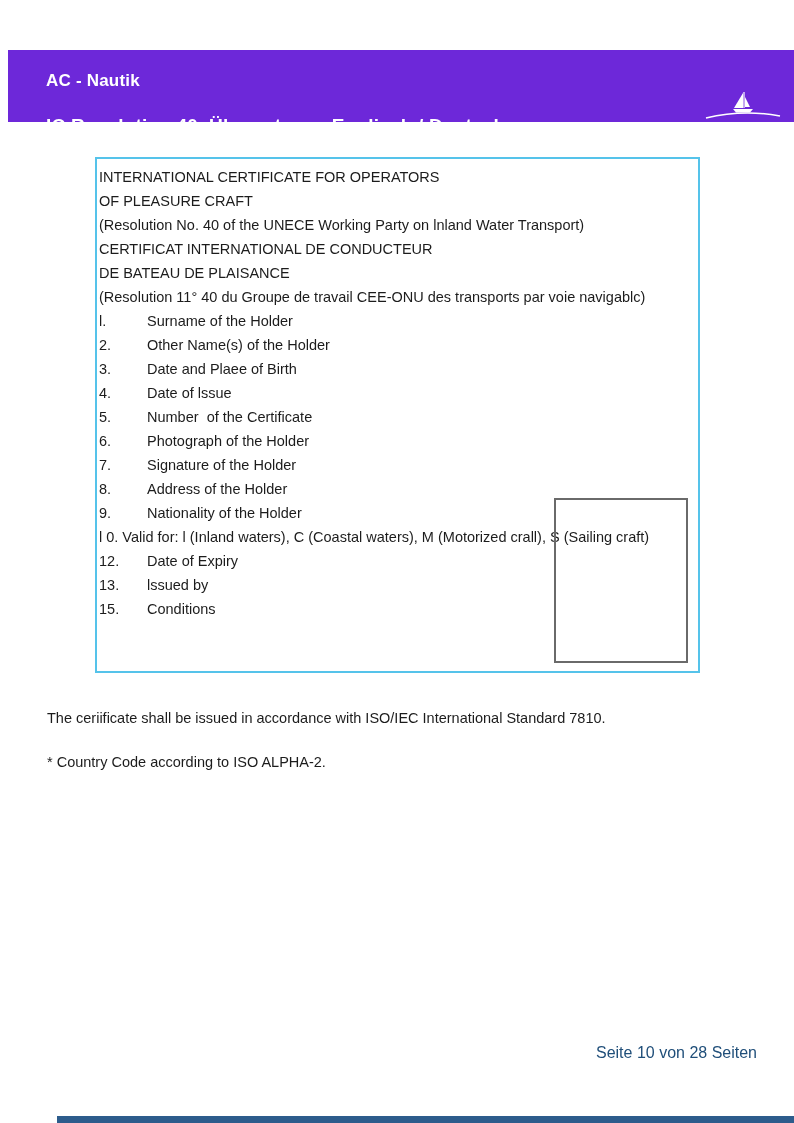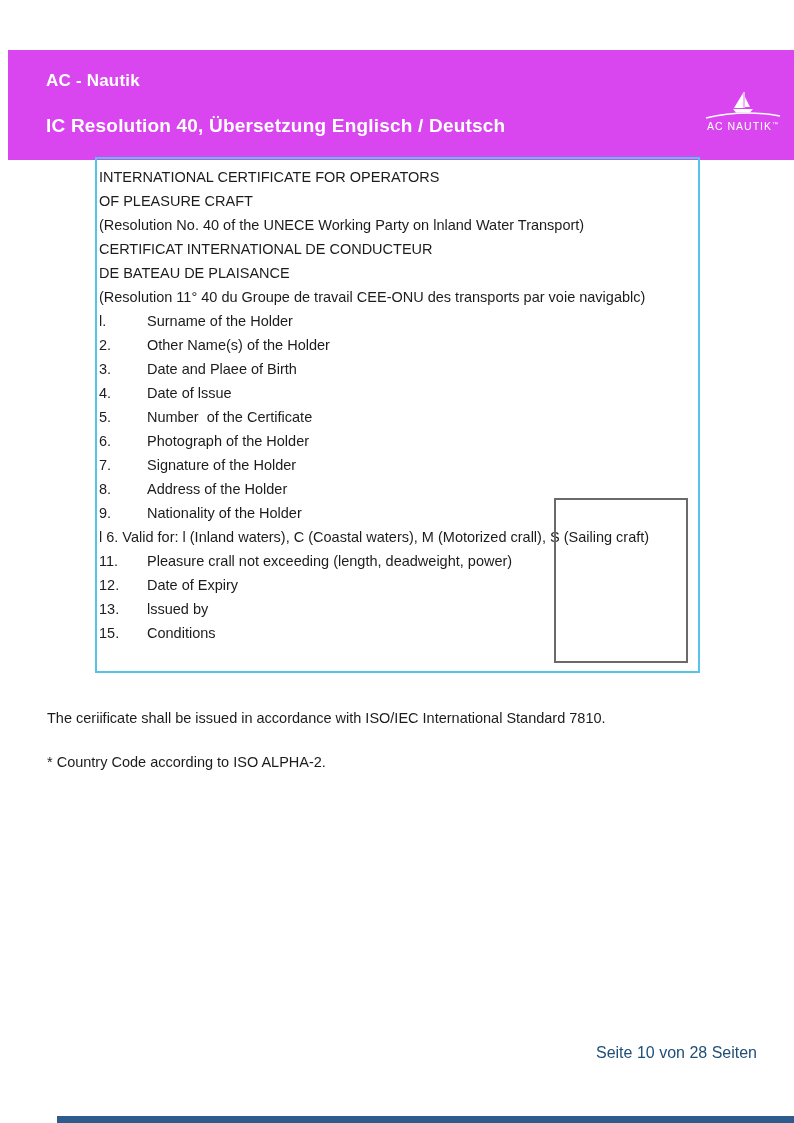--- a/index.html
+++ b/index.html
@@ -10,22 +10,22 @@
     width: 794px;
     height: 1123px;
     background: #ffffff;
     overflow: hidden;
     margin: 0 auto;
   }
   
   .header-bar {
     position: absolute;
     left: 8px; right: 0; top: 50px;
-    height: 110px;
-    background: #d946ef;
+    height: 72px;
+    background: #6d28d9;
     color: #ffffff;
   }
   .header-text { padding: 21px 0 0 38px; }
   .header-title {
     font-size: 17px;
     font-weight: bold;
     letter-spacing: 0.2px;
   }
   .header-subtitle {
     font-size: 19px;
@@ -134,23 +134,22 @@
     <div class="line"><span class="num">l.</span><span>Surname of the Holder</span></div>
     <div class="line"><span class="num">2.</span><span>Other Name(s) of the Holder</span></div>
     <div class="line"><span class="num">3.</span><span>Date and Plaee of Birth</span></div>
     <div class="line"><span class="num">4.</span><span>Date of lssue</span></div>
     <div class="line"><span class="num">5.</span><span>Number  of the Certificate</span></div>
     <div class="line"><span class="num">6.</span><span>Photograph of the Holder</span></div>
     <div class="line"><span class="num">7.</span><span>Signature of the Holder</span></div>
     <div class="line"><span class="num">8.</span><span>Address of the Holder</span></div>
     <div class="line"><span class="num">9.</span><span>Nationality of the Holder</span></div>
 
-    <div class="line">l 6. Valid for: l (Inland waters), C (Coastal waters), M (Motorized crall), S (Sailing craft)</div>
+    <div class="line">l 0. Valid for: l (Inland waters), C (Coastal waters), M (Motorized crall), S (Sailing craft)</div>
 
-    <div class="line"><span class="num">11.</span><span>Pleasure crall not exceeding (length, deadweight, power)</span></div>
     <div class="line"><span class="num">12.</span><span>Date of Expiry</span></div>
     <div class="line"><span class="num">13.</span><span>lssued by</span></div>
     <div class="line"><span class="num">15.</span><span>Conditions</span></div>
 
     <div class="photo-box"></div>
   </div>
 
   <div class="note note1">The ceriificate shall be issued in accordance with ISO/IEC International Standard 7810.</div>
   <div class="note note2">* Country Code according to ISO ALPHA-2.</div>
 

